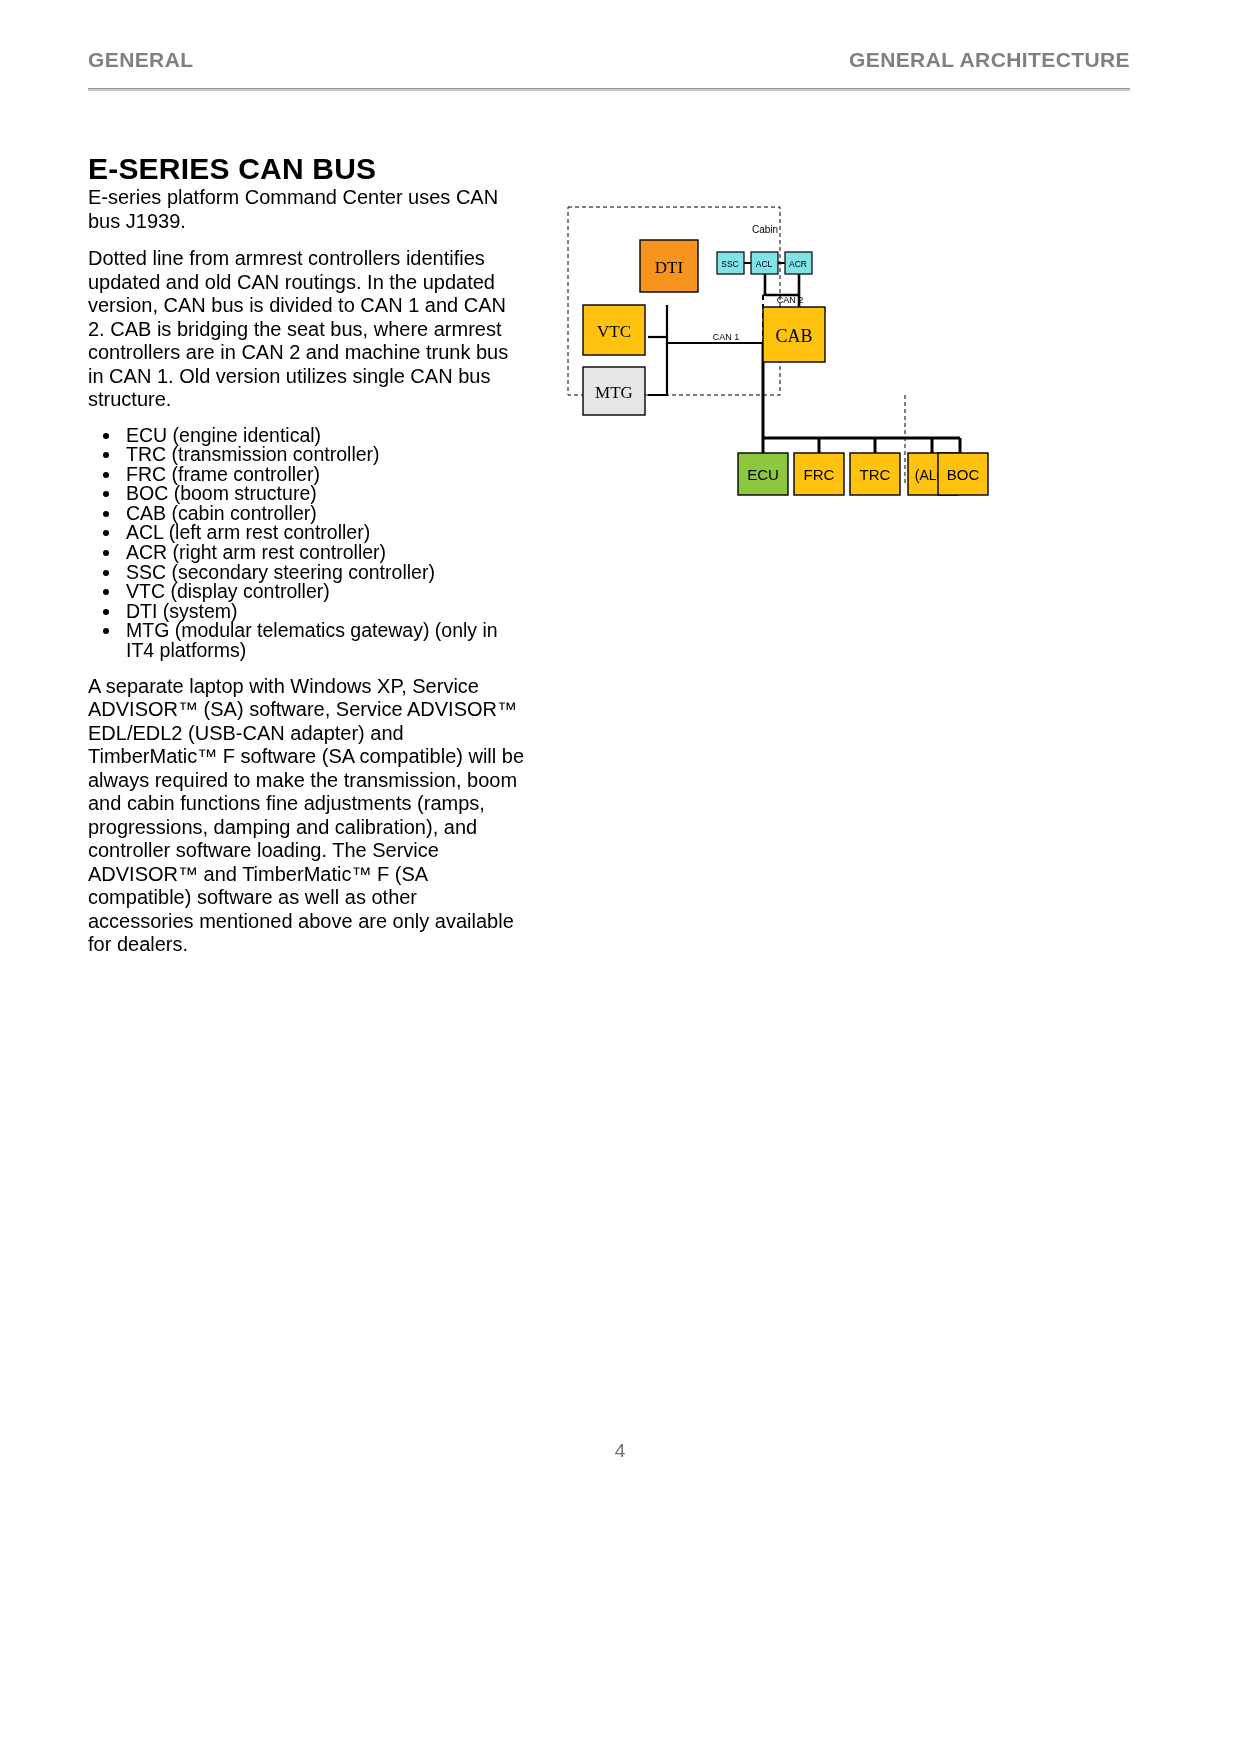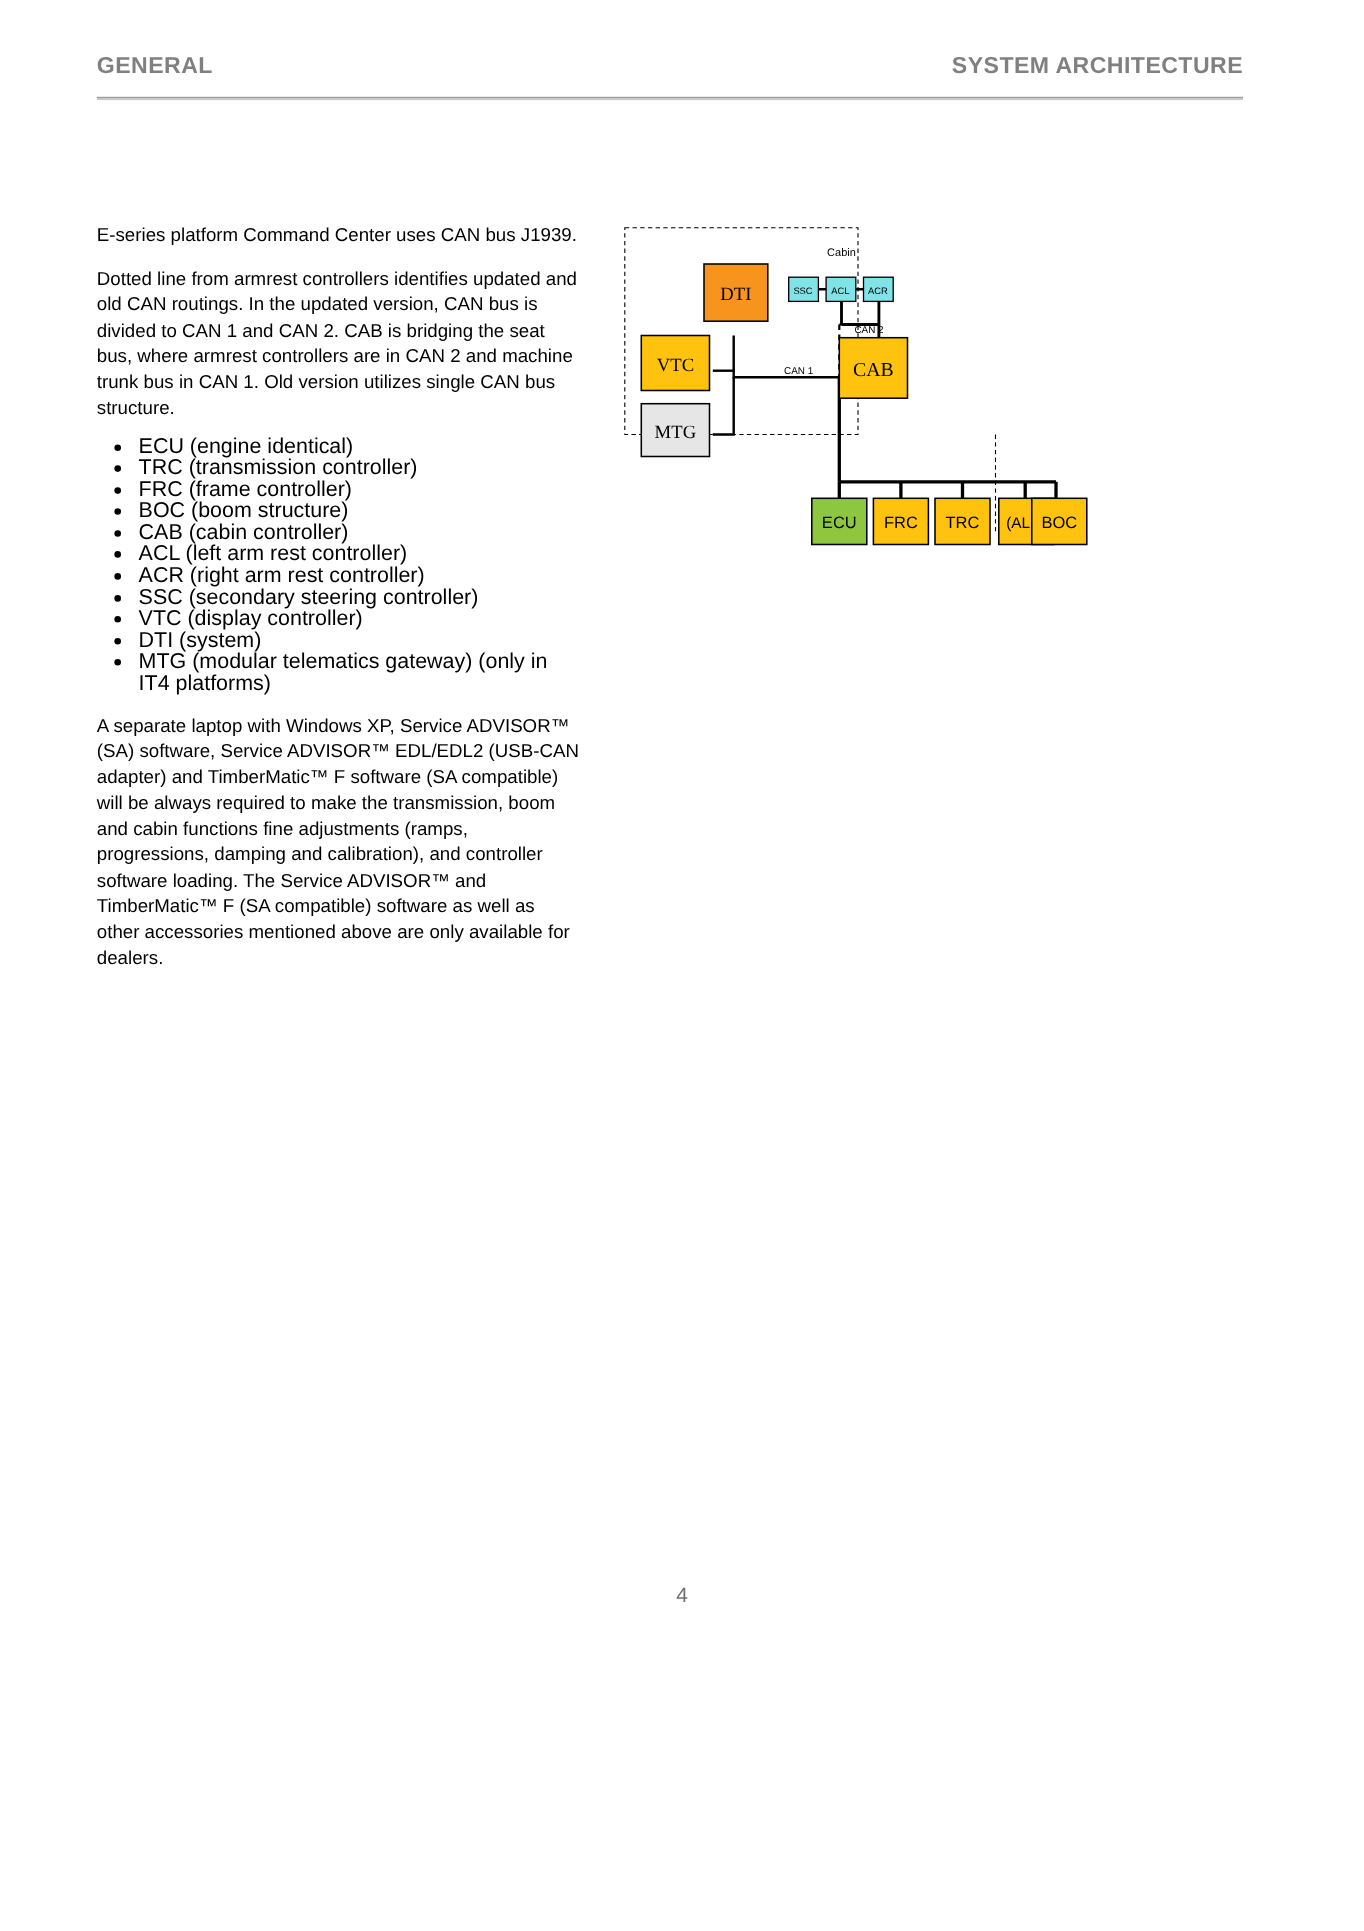--- a/index.html
+++ b/index.html
@@ -32,22 +32,22 @@
   .doc-title {
     position:absolute; left:88px; top:132px;
     font-size:30px; font-weight:bold; letter-spacing:.2px;
   }
 
   
   .col {
     position:absolute; left:88px; top:186px; width:440px;
   }
   .col p {
-    margin:16px 0 14px 0;
-    font-size:17px;
+    margin:0 0 14px 0;
+    font-size:20px;
     line-height:23.5px;
   }
   .col ul {
     margin:2px 0 14px 0;
     padding-left:34px;
     list-style:disc;
   }
   .col li {
     font-size:19.5px;
     line-height:19.6px;
@@ -67,24 +67,25 @@
     text-align:center; font-size:19px; color:#6f6f6f;
   }
 </style>
 </head>
 <body>
 
 <div class="page">
 
   <div class="header">
     <div class="h-left">GENERAL</div>
-    <div class="h-right">SYSTEM ARCHITECTURE</div>
+    <div class="h-right">GENERAL ARCHITECTURE</div>
   </div>
   <div class="header-rule"></div>
 
+  <h1 class="doc-title">E-SERIES CAN BUS</h1>
 
   <div class="col">
     <p>E-series platform Command Center uses CAN bus J1939.</p>
     <p>Dotted line from armrest controllers identifies updated and old CAN routings. In the updated version, CAN bus is divided to CAN 1 and CAN 2. CAB is bridging the seat bus, where armrest controllers are in CAN 2 and machine trunk bus in CAN 1. Old version utilizes single CAN bus structure.</p>
     <ul>
       <li>ECU (engine identical)</li>
       <li>TRC (transmission controller)</li>
       <li>FRC (frame controller)</li>
       <li>BOC (boom structure)</li>
       <li>CAB (cabin controller)</li>

